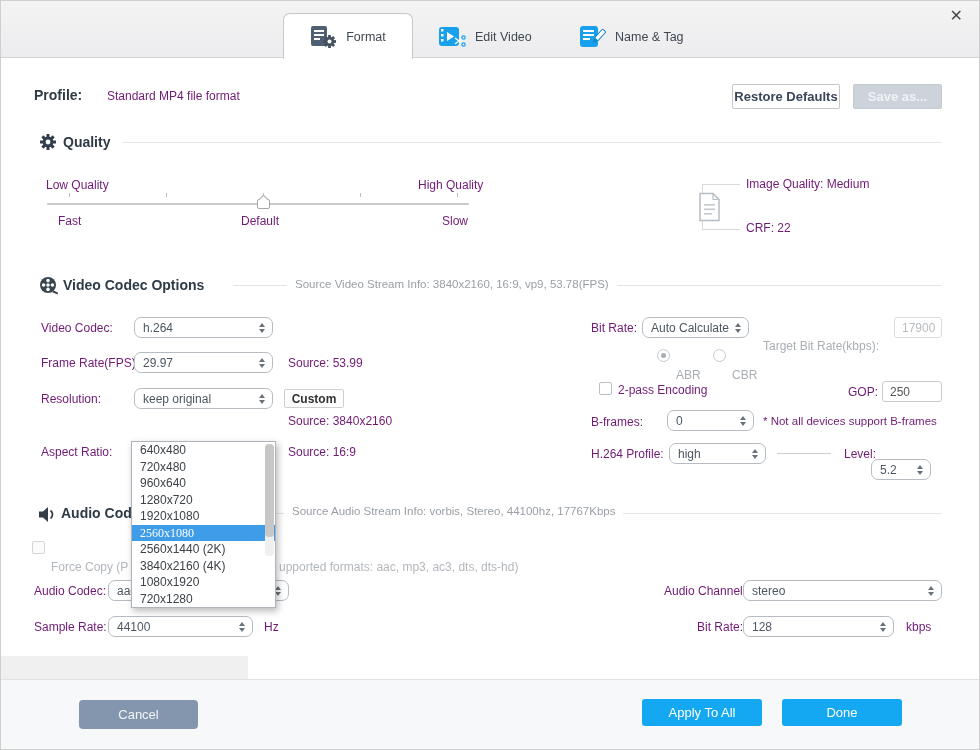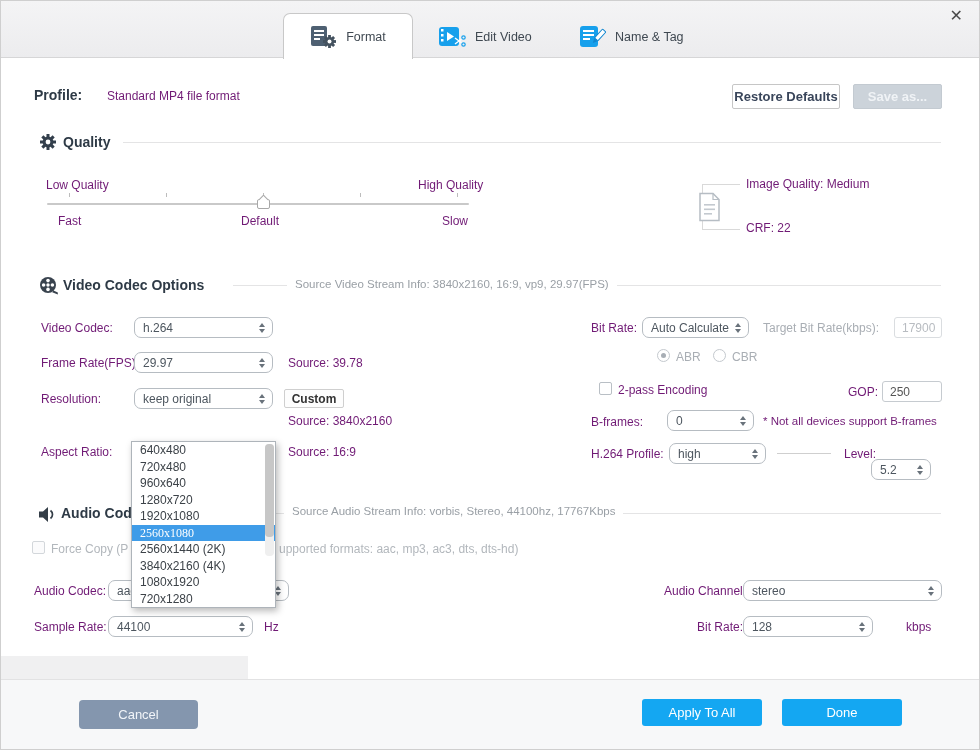--- a/index.html
+++ b/index.html
@@ -9,21 +9,21 @@
   
   .header{position:absolute;left:0;top:0;width:980px;height:56px;
           background:linear-gradient(#f4f4f5,#ececee);}
   .header-border{position:absolute;left:0;top:56px;width:980px;height:1px;background:#d6d6d7;z-index:2;}
   .tab{position:absolute;display:flex;align-items:center;gap:9px;font-size:12.5px;color:#3f4851;cursor:default;}
   .tab-active{top:12px;height:45px;background:#fff;border:1px solid #c8c8c8;border-bottom:none;
               border-radius:7px 7px 0 0;z-index:3;justify-content:center;}
   .close{position:absolute;right:16px;top:7px;font-size:16px;color:#4a4a4a;line-height:16px;}
   
   .lbl{position:absolute;font-size:12px;color:#701a75;white-space:nowrap;}
-  .lbl-dis{color:#a9aeb4;}
+  .lbl-dis{color:#a9aeb4;margin-top:18px;}
   .bold{font-weight:bold;}
   .sect-title{position:absolute;font-size:14px;font-weight:bold;color:#2e3a46;white-space:nowrap;}
   .rule{position:absolute;height:1px;background:#e4e4e5;}
   .srcinfo{position:absolute;font-size:11.5px;color:#999fa5;background:#fff;padding:0 8px;white-space:nowrap;z-index:1;}
   
   .sel{position:absolute;box-sizing:border-box;height:21px;border:1px solid #b6bcc2;border-radius:7px;
        background:#fff;font-size:12px;color:#4d565f;display:flex;align-items:center;
        padding:0 32px 0 8px;white-space:nowrap;}
   .arrs{position:absolute;right:7px;top:50%;transform:translateY(-50%);display:flex;flex-direction:column;align-items:center;}
   .au{width:0;height:0;border-left:3.5px solid transparent;border-right:3.5px solid transparent;border-bottom:4px solid #69727b;margin-bottom:2px;}
@@ -184,40 +184,40 @@
       <circle cx="9" cy="9" r="1.7" fill="#fff"></circle>
       <circle cx="9" cy="4.6" r="1.8" fill="#fff"></circle>
         <circle cx="9" cy="13.4" r="1.8" fill="#fff"></circle>
       <circle cx="4.6" cy="9" r="1.8" fill="#fff"></circle>
         <circle cx="13.4" cy="9" r="1.8" fill="#fff"></circle>
       <path d="M14.5,14.5 L18.8,16.6 L18.8,18.4 L13.2,16.2 Z" fill="#39434e"></path>
     </svg>
   </span>
   <div class="sect-title" style="left:62px;top:276px;">Video Codec Options</div>
   <div class="rule" style="left:232px;top:284px;width:708px;"></div>
-  <div class="srcinfo" style="left:286px;top:277px;">Source Video Stream Info: 3840x2160, 16:9, vp9, 29.97(FPS)</div>
+  <div class="srcinfo" style="left:286px;top:277px;">Source Video Stream Info: 3840x2160, 16:9, vp9, 53.78(FPS)</div>
 
   <div class="lbl" style="left:40px;top:320px;">Video Codec:</div>
   <div class="sel" style="left:133px;top:316px;width:139px;">
     <span>h.264</span>
     <span class="arrs">
         <i class="au"></i>
         <i class="ad"></i>
       </span>
   </div>
 
   <div class="lbl" style="left:40px;top:355px;">Frame Rate(FPS):</div>
   <div class="sel" style="left:133px;top:351px;width:139px;">
     <span>29.97</span>
     <span class="arrs">
         <i class="au"></i>
         <i class="ad"></i>
       </span>
   </div>
-  <div class="lbl" style="left:287px;top:355px;">Source: 39.78</div>
+  <div class="lbl" style="left:287px;top:355px;">Source: 53.99</div>
 
   <div class="lbl" style="left:40px;top:391px;">Resolution:</div>
   <div class="sel" style="left:133px;top:387px;width:139px;">
     <span>keep original</span>
     <span class="arrs">
         <i class="au"></i>
         <i class="ad"></i>
       </span>
   </div>
   <div class="btn btn-custom" style="left:283px;top:388px;width:60px;height:19px;">Custom</div>
@@ -326,21 +326,21 @@
   <div class="sel" style="left:107px;top:615px;width:145px;">
     <span>44100</span>
     <span class="arrs">
         <i class="au"></i>
         <i class="ad"></i>
       </span>
   </div>
   <div class="lbl" style="left:263px;top:619px;">Hz</div>
 
   <div class="lbl" style="left:696px;top:619px;">Bit Rate:</div>
-  <div class="sel" style="left:742px;top:615px;width:130px;">
+  <div class="sel" style="left:742px;top:615px;width:151px;">
     <span>128</span>
     <span class="arrs">
         <i class="au"></i>
         <i class="ad"></i>
       </span>
   </div>
   <div class="lbl" style="left:905px;top:619px;">kbps</div>
 
   <div class="foot-patch"></div>
   <div class="foot-line"></div>

